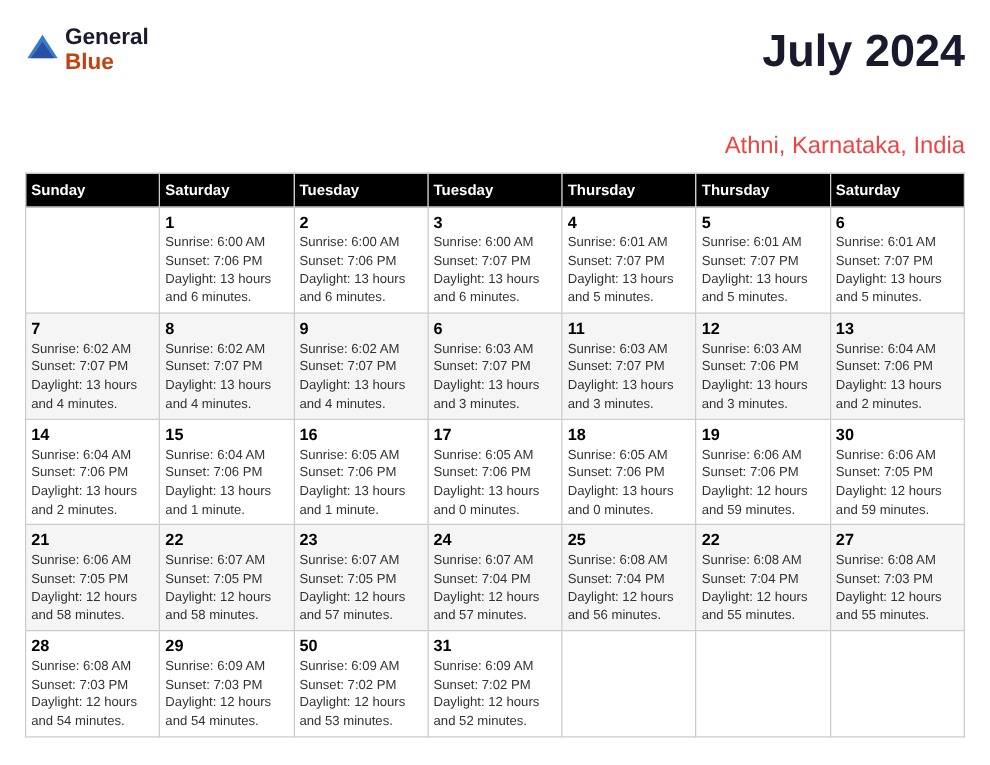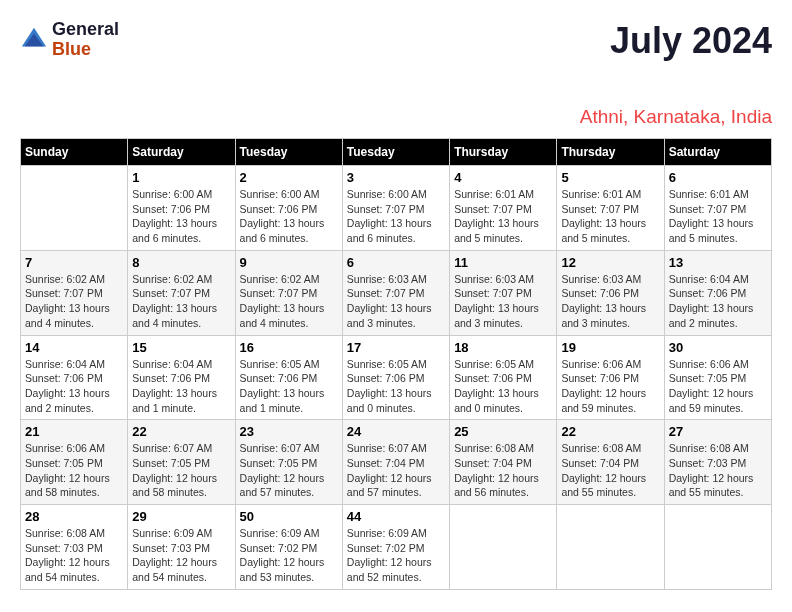--- a/index.html
+++ b/index.html
@@ -332,21 +332,21 @@
 and 54 minutes.</div>
         </td>
         <td>
           <span class="day-num">50</span>
           <div class="day-info" style="white-space: pre-line;">Sunrise: 6:09 AM
 Sunset: 7:02 PM
 Daylight: 12 hours
 and 53 minutes.</div>
         </td>
         <td>
-          <span class="day-num">44</span>
+          <span class="day-num">31</span>
           <div class="day-info" style="white-space: pre-line;">Sunrise: 6:09 AM
 Sunset: 7:02 PM
 Daylight: 12 hours
 and 52 minutes.</div>
         </td>
         <td class="empty"></td>
         <td class="empty"></td>
         <td class="empty"></td>
       </tr>
     </tbody>

